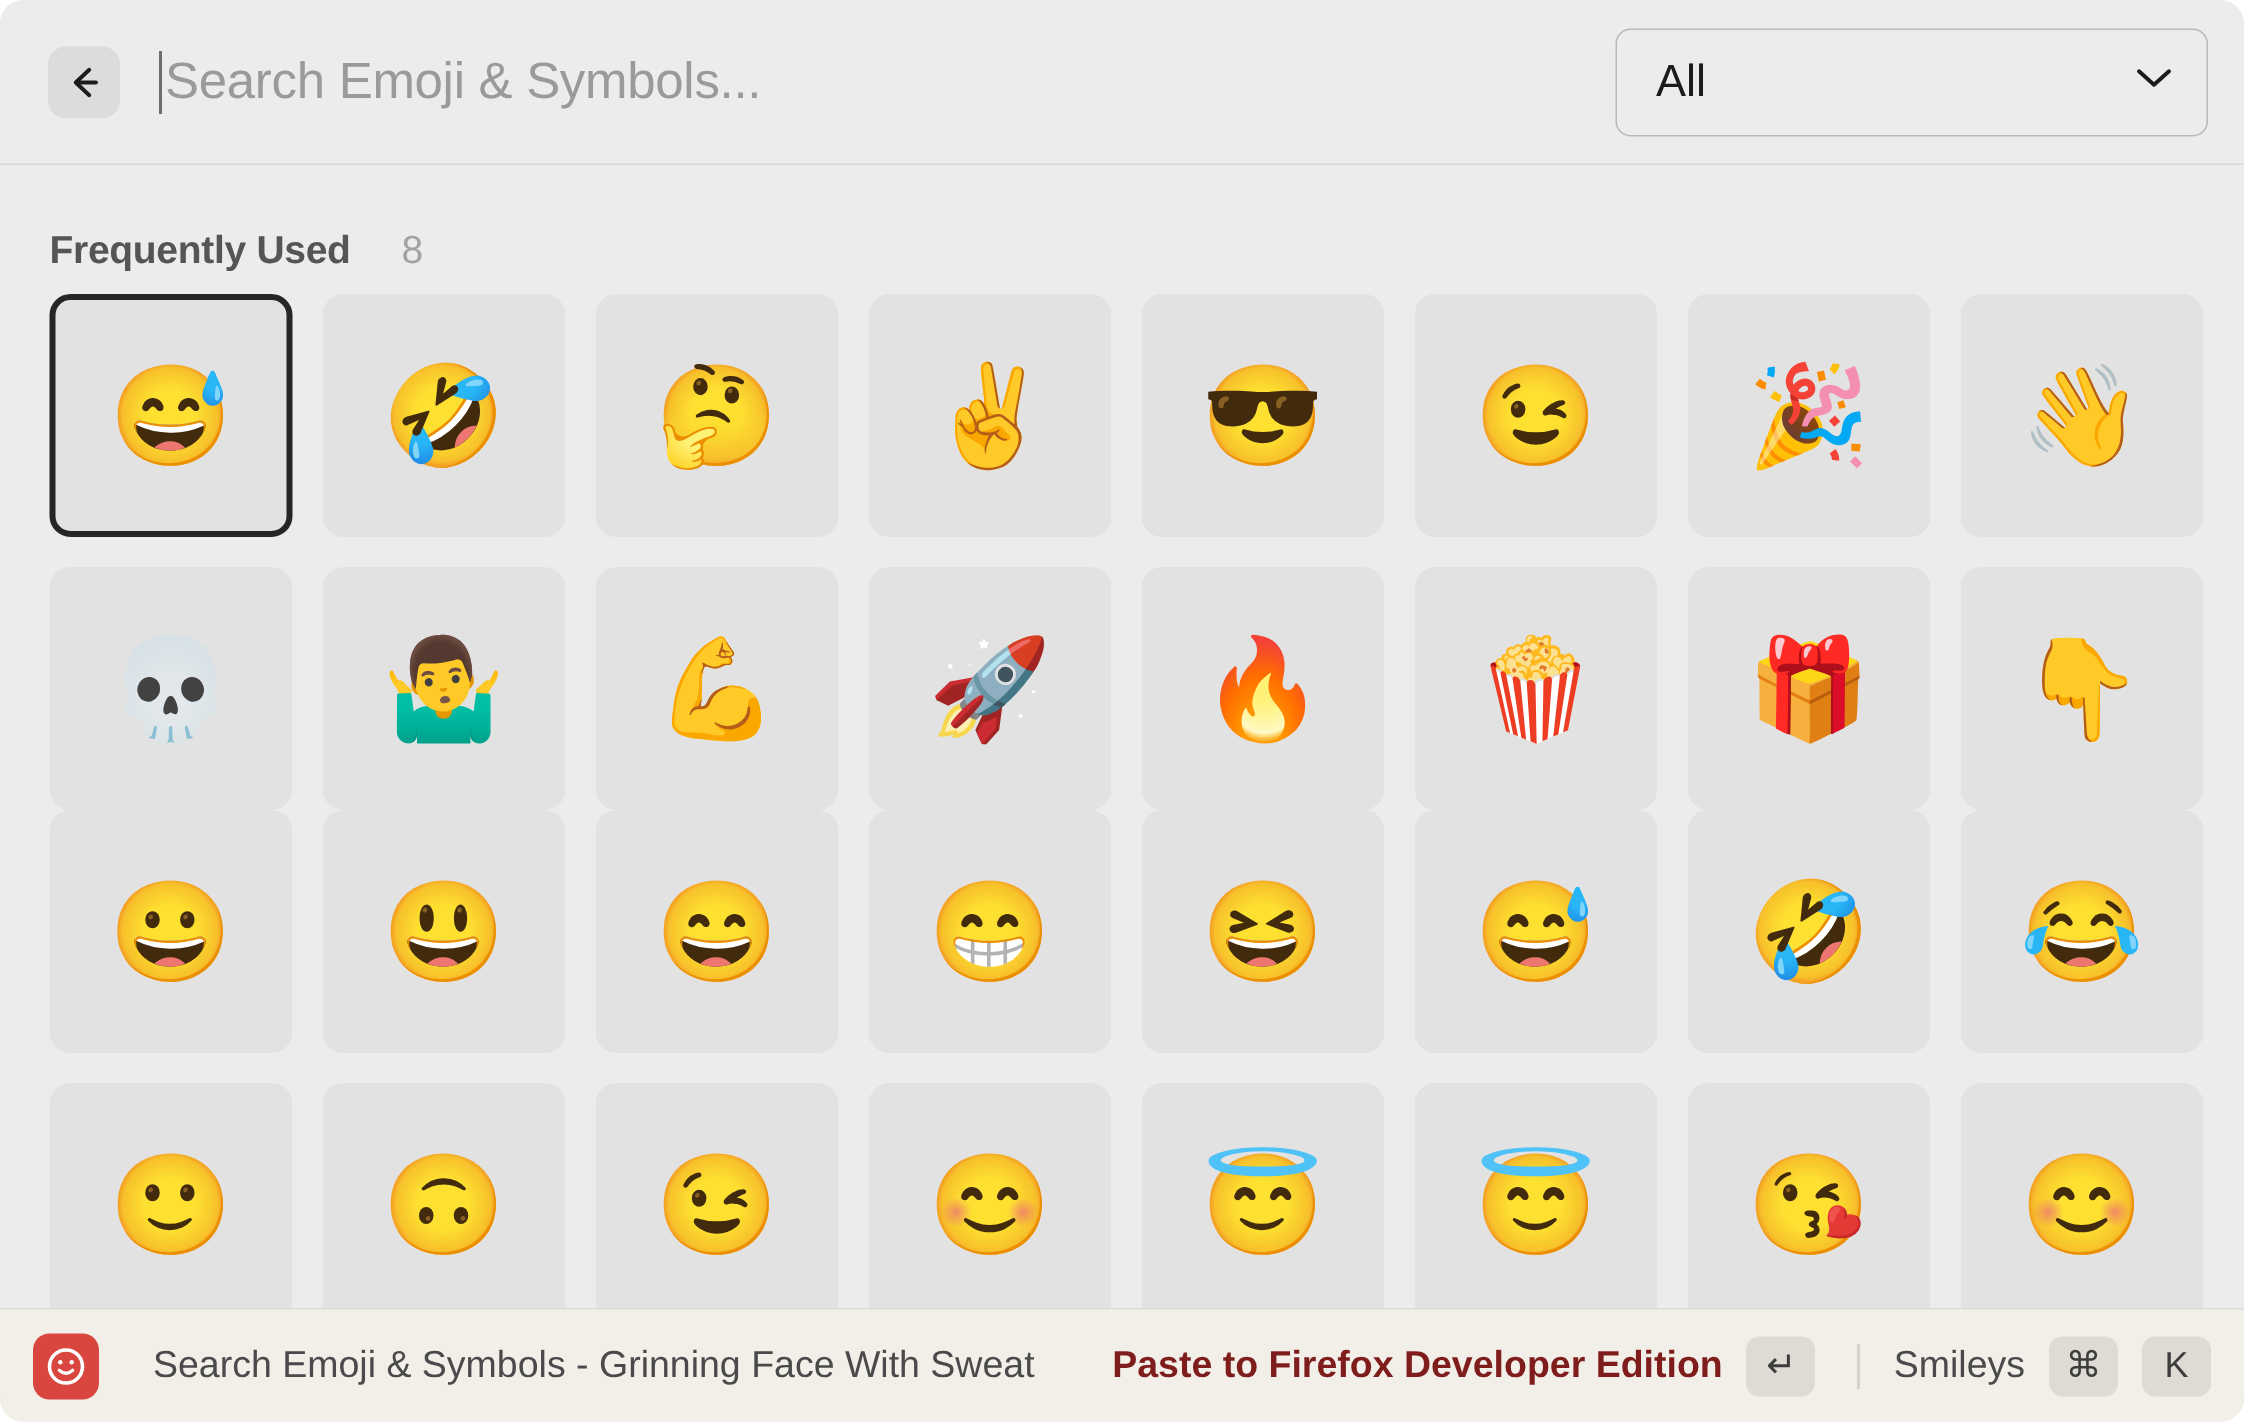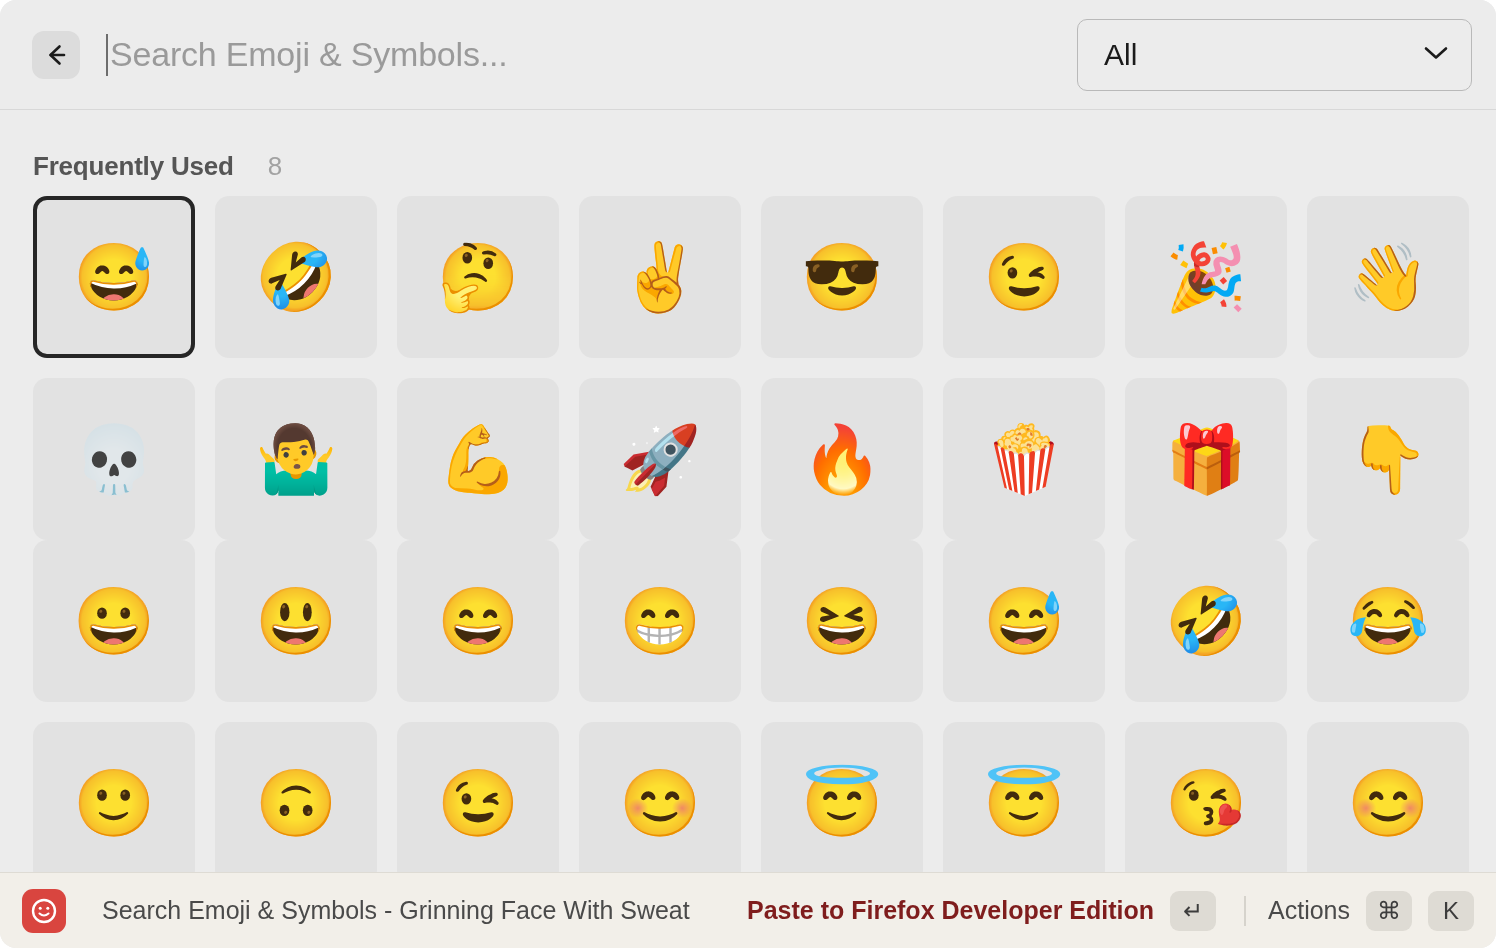--- a/index.html
+++ b/index.html
@@ -375,21 +375,21 @@
 
     <div id="status-title">Search Emoji &amp; Symbols - Grinning Face With Sweat</div>
 
     <div id="status-right">
       <span id="paste-action-label">Paste to Firefox Developer Edition</span>
 
       <span class="key-badge">↵</span>
 
       <span class="v-divider"></span>
 
-      <span id="actions-label">Actions</span>
+      <span id="actions-label">Smileys</span>
 
       <span class="key-badge">⌘</span>
 
       <span class="key-badge">K</span>
     </div>
   </div>
 
 </div>
 
 </body></html>

